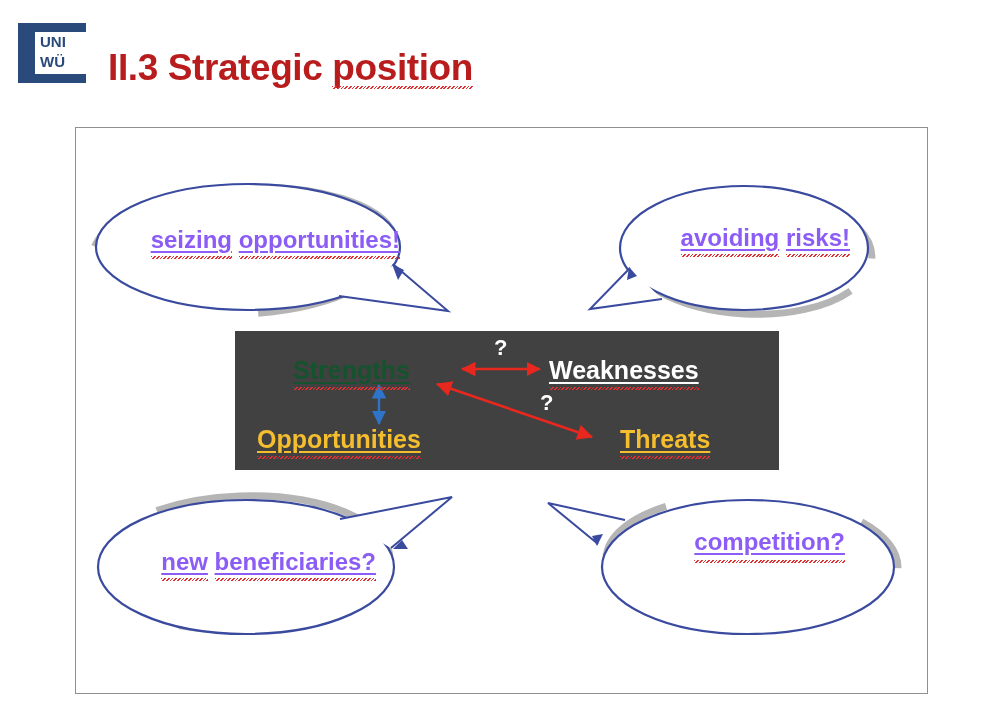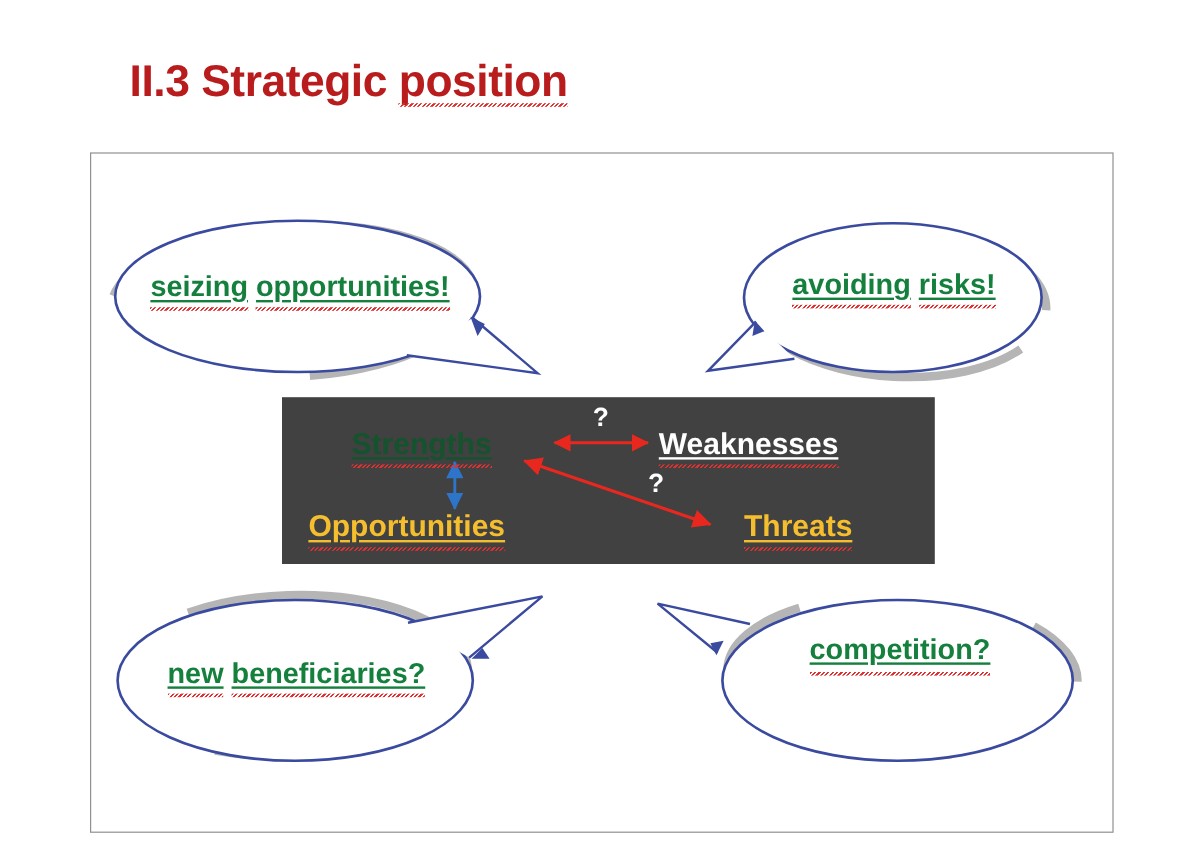--- a/index.html
+++ b/index.html
@@ -100,22 +100,22 @@
     left: 0; top: 0;
     width: 1000px; height: 719px;
     pointer-events: none;
   }
 
   
   .bubble-text {
     position: absolute;
     font-family: "Liberation Sans", sans-serif;
     font-weight: bold;
-    color: #15803d;
-    text-align: center;
+    color: #8b5cf6;
+    text-align: right;
     white-space: nowrap;
   }
   .bubble-text .sq {
     position: relative;
     display: inline-block;
     text-decoration: underline;
     text-decoration-thickness: 2px;
     text-underline-offset: 3px;
   }
   .bubble-text .sq::after {
@@ -174,20 +174,28 @@
     color: #ffffff;
   }
   #qmark-top { left: 494px; top: 335px; }
   #qmark-diag { left: 540px; top: 390px; }
 </style>
 </head>
 <body>
 
 <div id="slide-header">
 
+  <div id="uni-logo">
+    <div class="bracket-outer"></div>
+    <div class="bracket-notch"></div>
+    <div class="logo-text">
+      <div>UNI</div>
+      <div>WÜ</div>
+    </div>
+  </div>
 
   <div id="page-title"><span>II.3 Strategic </span><span class="sq">position</span></div>
 
 </div>
 
 <div id="content-frame"></div>
 
 <svg id="diagram-canvas" viewBox="0 0 1000 719" xmlns="http://www.w3.org/2000/svg">
 
   <g>

